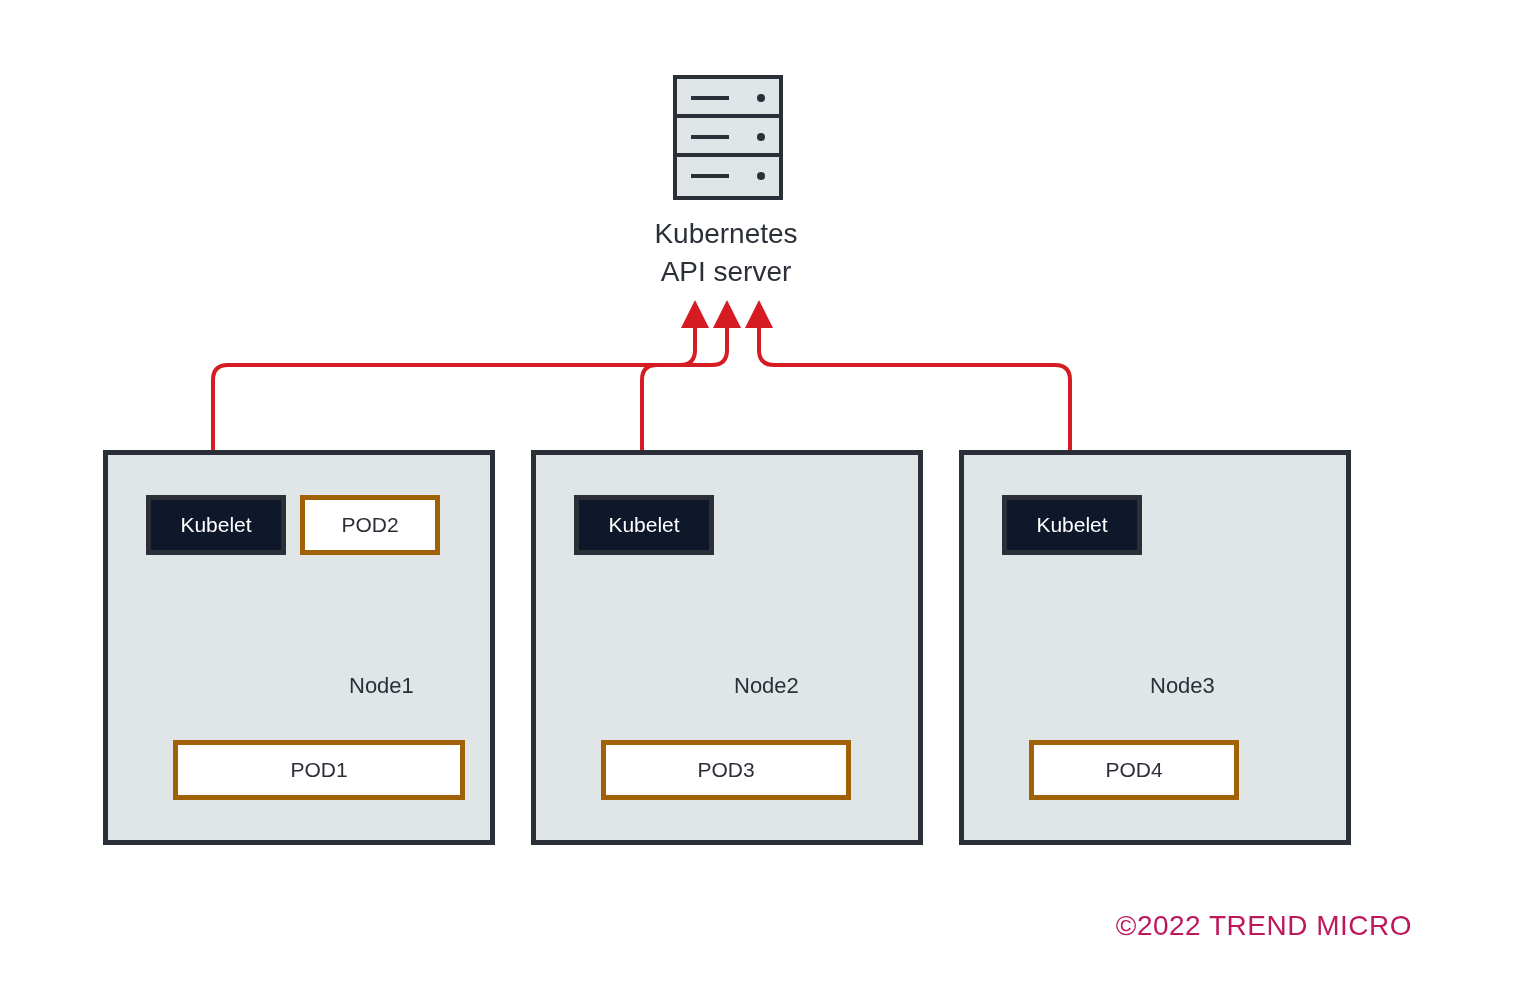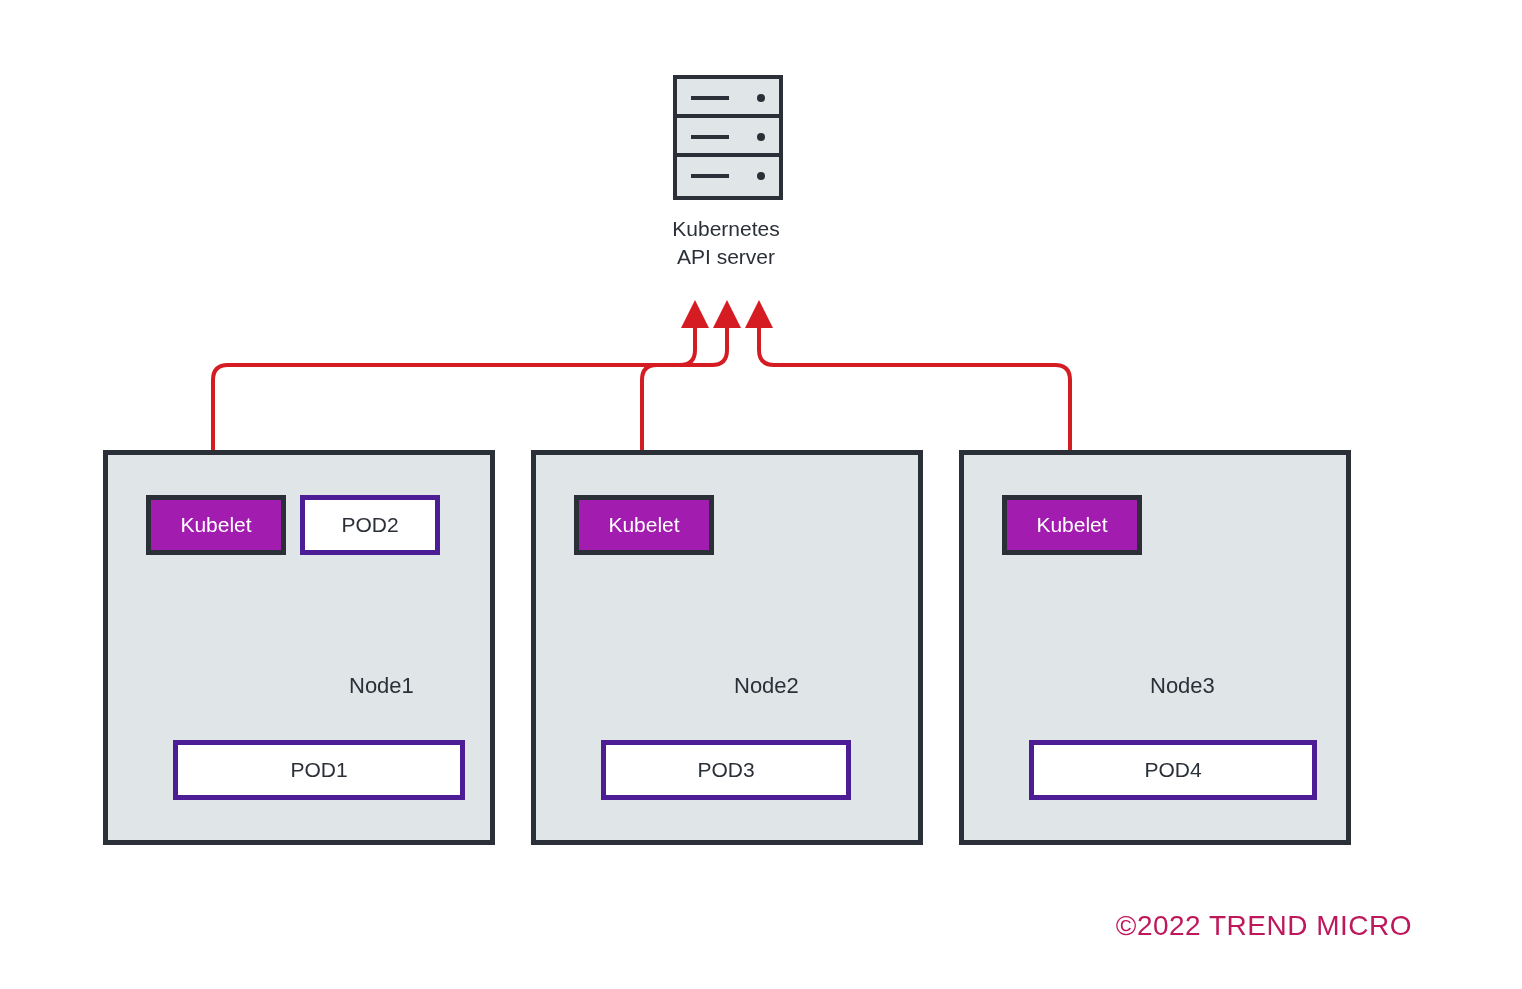--- a/index.html
+++ b/index.html
@@ -45,51 +45,51 @@
       height: 8px;
       background: #2b3038;
       border-radius: 50%;
     }
     .server-label {
       position: absolute;
       left: 596px;
       top: 215px;
       width: 260px;
       text-align: center;
-      font-size: 21px;
+      font-size: 28px;
       color: #2b3038;
       line-height: 1.35;
     }
     .node-box {
       position: absolute;
       width: 392px;
       height: 395px;
       background: #e0e5e8;
       border: 5px solid #2b3038;
     }
     .node1 { left: 103px; top: 450px; }
     .node2 { left: 531px; top: 450px; }
     .node3 { left: 959px; top: 450px; }
     .kubelet-box {
       position: absolute;
       width: 140px;
       height: 60px;
-      background: #a21caf;
+      background: #0f172a;
       border: 5px solid #2b3038;
       color: #ffffff;
       display: flex;
       align-items: center;
       justify-content: center;
       font-size: 21px;
     }
     .pod-box {
       position: absolute;
       height: 60px;
       background: #ffffff;
-      border: 5px solid #4c1d95;
+      border: 5px solid #a16207;
       color: #2b3038;
       display: flex;
       align-items: center;
       justify-content: center;
       font-size: 21px;
     }
     .node-label {
       position: absolute;
       font-size: 22px;
       color: #2b3038;
@@ -184,20 +184,20 @@
     </div>
   </div>
 
   <div class="node-box node3">
     <div class="kubelet-box" style="left:38px; top:40px;">
       <span>Kubelet</span>
     </div>
     <div class="node-label" style="left:186px; top:218px;">
       <span>Node3</span>
     </div>
-    <div class="pod-box" style="left:65px; top:285px; width:288px;">
+    <div class="pod-box" style="left:65px; top:285px; width:210px;">
       <span>POD4</span>
     </div>
   </div>
 
   <div class="copyright">©2022 TREND MICRO</div>
 
 </div>
 
 </body></html>

